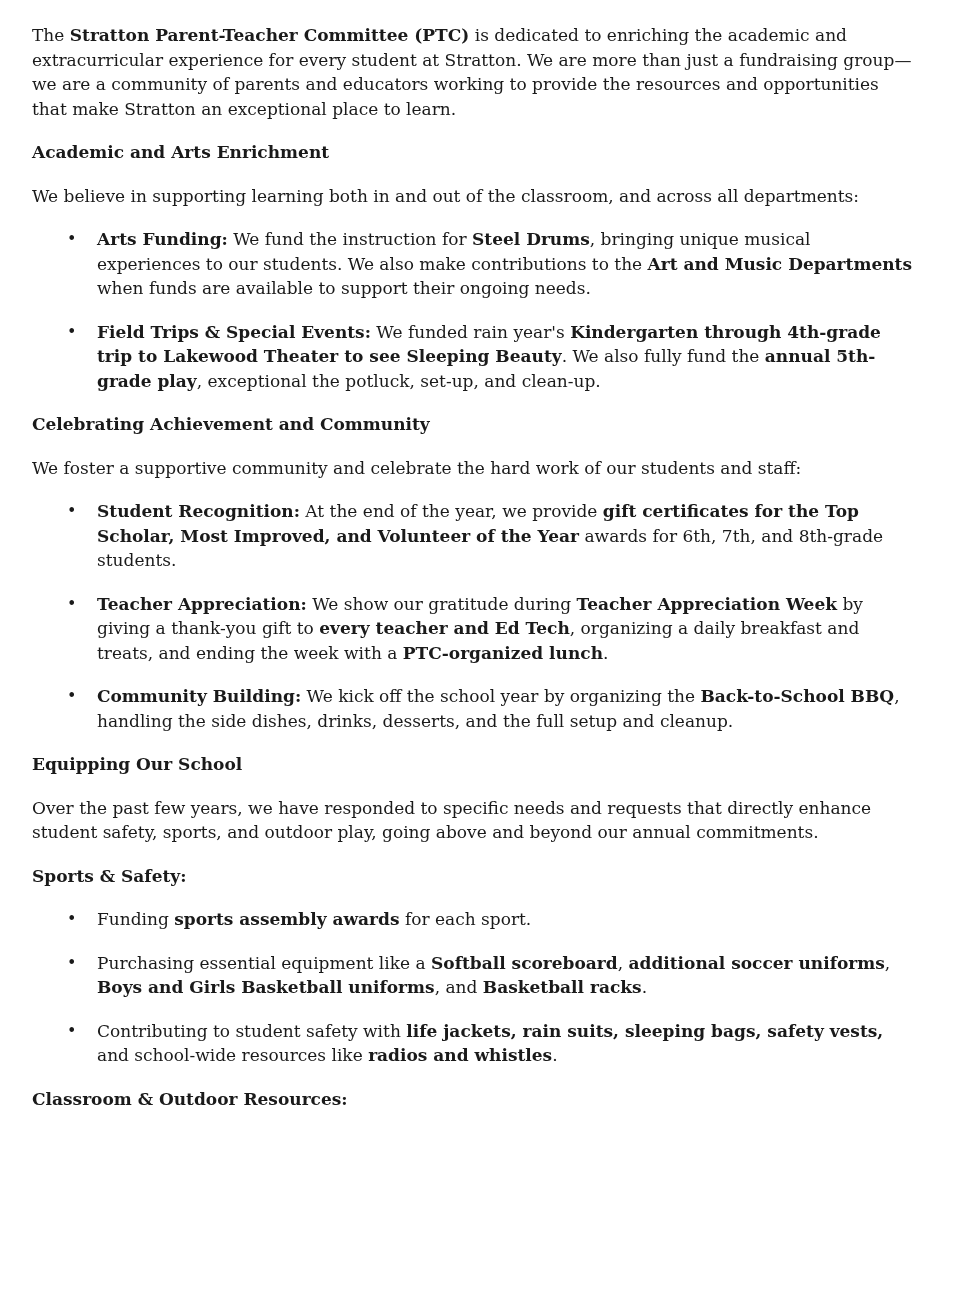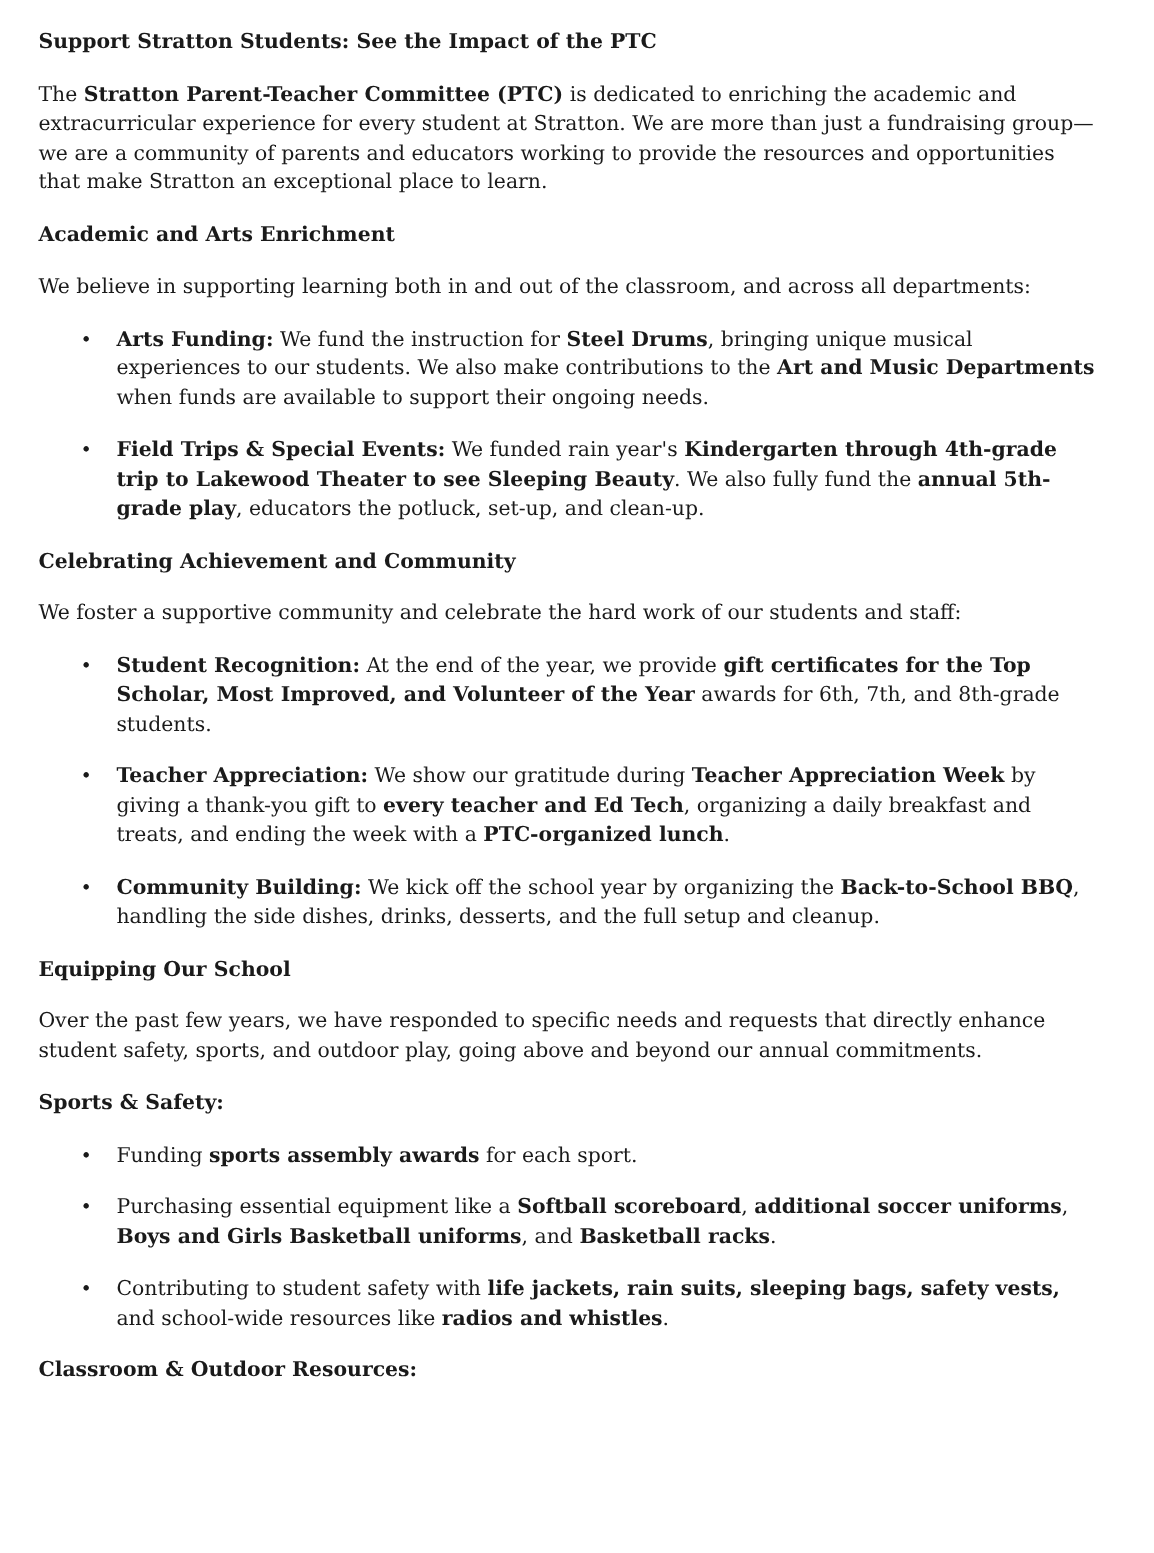--- a/index.html
+++ b/index.html
@@ -37,27 +37,26 @@
     top: 0;
     font-size: 16px;
   }
   .b { font-weight: bold; }
   .i { }
 </style>
 </head>
 <body style="background: rgb(255, 255, 255); color: rgb(26, 26, 26);">
 
 <div class="doc">
-    <h1><span class="b">Support Stratton Students: See the Impact of the PTC</span></h1>
     <p><span>The </span><span class="b">Stratton Parent-Teacher Committee (PTC)</span><span> is dedicated to enriching the academic and extracurricular experience for every student at Stratton. We are more than just a fundraising group—we are a community of parents and educators working to provide the resources and opportunities that make Stratton an exceptional place to learn.</span></p>
     <h2><span class="b">Academic and Arts Enrichment</span></h2>
     <p><span>We believe in supporting learning both in and out of the classroom, and across all departments:</span></p>
     <ul>
       <li><span class="b">Arts Funding:</span><span> We fund the instruction for </span><span class="b">Steel Drums</span><span>, bringing unique musical experiences to our students. We also make contributions to the </span><span class="b">Art and Music Departments</span><span> when funds are available to support their ongoing needs.</span></li>
-      <li><span class="b">Field Trips &amp; Special Events:</span><span> We funded rain year's </span><span class="b">Kindergarten through 4th-grade trip to Lakewood Theater to see </span><span class="b i">Sleeping Beauty</span><span>. We also fully fund the </span><span class="b">annual 5th-grade play</span><span>, educators the potluck, set-up, and clean-up.</span></li>
+      <li><span class="b">Field Trips &amp; Special Events:</span><span> We funded rain year's </span><span class="b">Kindergarten through 4th-grade trip to Lakewood Theater to see </span><span class="b i">Sleeping Beauty</span><span>. We also fully fund the </span><span class="b">annual 5th-grade play</span><span>, exceptional the potluck, set-up, and clean-up.</span></li>
     </ul>
     <h2><span class="b">Celebrating Achievement and Community</span></h2>
     <p><span>We foster a supportive community and celebrate the hard work of our students and staff:</span></p>
     <ul>
       <li><span class="b">Student Recognition:</span><span> At the end of the year, we provide </span><span class="b">gift certificates for the Top Scholar, Most Improved, and Volunteer of the Year</span><span> awards for 6th, 7th, and 8th-grade students.</span></li>
       <li><span class="b">Teacher Appreciation:</span><span> We show our gratitude during </span><span class="b">Teacher Appreciation Week</span><span> by giving a thank-you gift to </span><span class="b">every teacher and Ed Tech</span><span>, organizing a daily breakfast and treats, and ending the week with a </span><span class="b">PTC-organized lunch</span><span>.</span></li>
       <li><span class="b">Community Building:</span><span> We kick off the school year by organizing the </span><span class="b">Back-to-School BBQ</span><span>, handling the side dishes, drinks, desserts, and the full setup and cleanup.</span></li>
     </ul>
     <h2><span class="b">Equipping Our School</span></h2>
     <p><span>Over the past few years, we have responded to specific needs and requests that directly enhance student safety, sports, and outdoor play, going above and beyond our annual commitments.</span></p>

